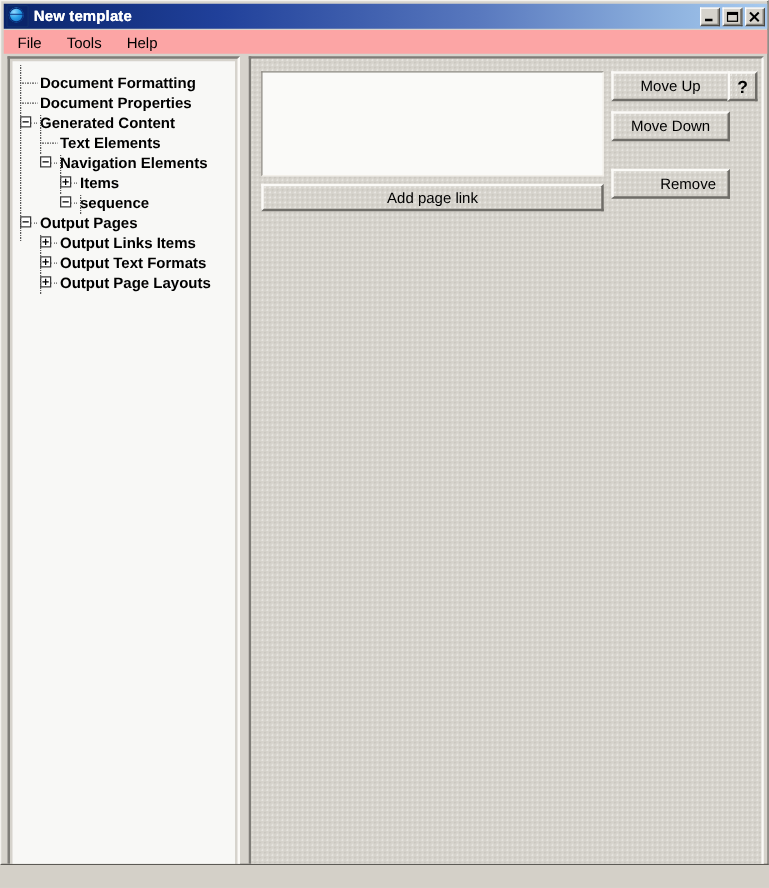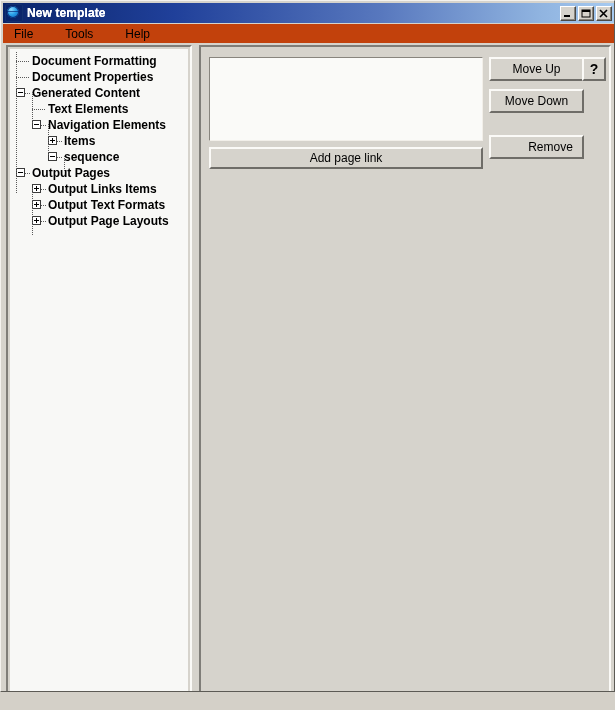--- a/index.html
+++ b/index.html
@@ -86,25 +86,24 @@
     box-sizing: border-box;
     cursor: default;
   }
   .tbtn svg { position: absolute; left: 2px; top: 2px; }
 
   
   #menubar {
     position: absolute;
     left: 2px; top: 23px;
     width: 611px; height: 19px;
-    background: #c2410c;
+    background: #fca5a5;
     display: flex;
     align-items: center;
     box-sizing: border-box;
-    gap: 12px;
   }
   .menu-item {
     font-size: 12px;
     color: #000000;
     padding: 2px 9px 2px 9px;
     margin-left: 2px;
     cursor: default;
     white-space: nowrap;
   }
 
@@ -133,21 +132,21 @@
     border-left: 2px solid #7f7d78;
     border-right: 2px solid #fbfaf7;
     border-bottom: 2px solid #fbfaf7;
   }
   #tree-view {
     position: absolute;
     left: 2px; top: 2px;
     right: 2px; bottom: 2px;
     background: #f8f8f6;
     overflow: hidden;
-    padding-top: 4px;
+    padding-top: 9px;
   }
 
   
   .trow {
     position: relative;
     height: 16px;
     line-height: 16px;
     white-space: nowrap;
     font-size: 12px;
     font-weight: bold;

